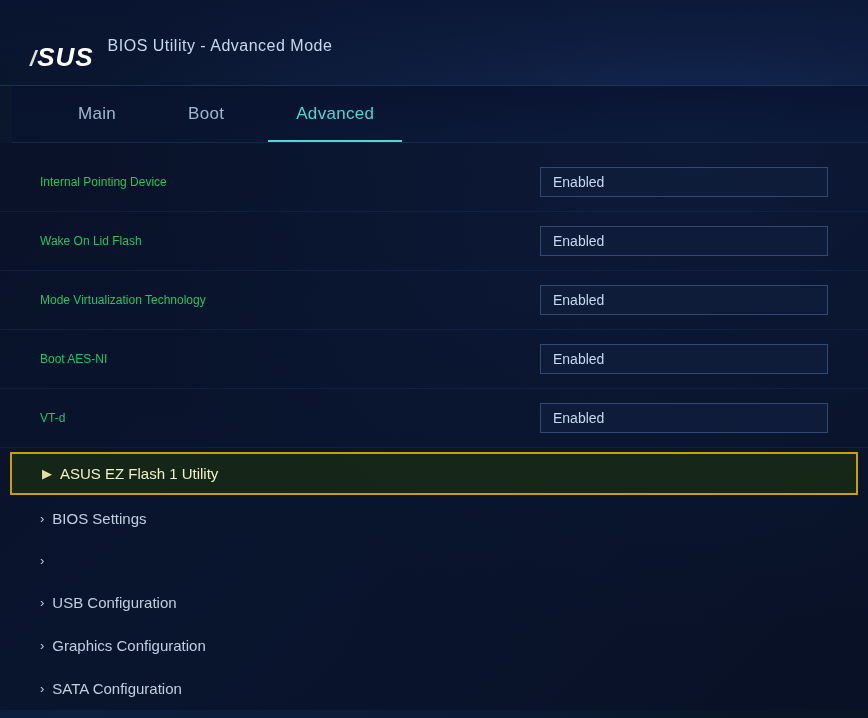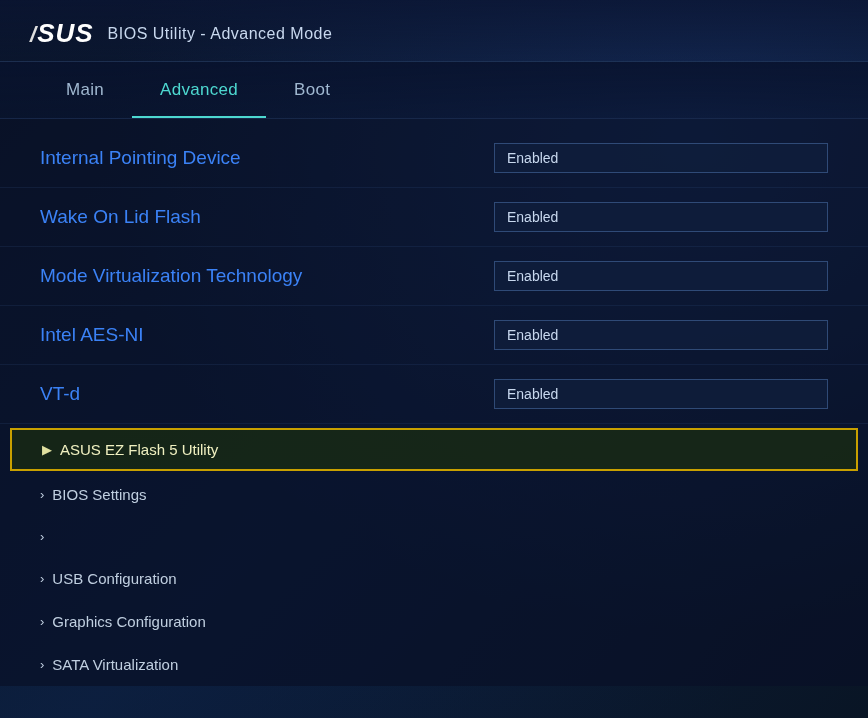--- a/index.html
+++ b/index.html
@@ -44,20 +44,21 @@
       align-items: center;
       gap: 14px;
     }
 
     .asus-logo {
       font-size: 26px;
       font-weight: 900;
       color: #ffffff;
       font-style: italic;
       letter-spacing: 1px;
+      margin-top: 24px;
     }
 
     .asus-logo span {
       color: #e0e0e0;
       font-size: 22px;
     }
 
     .header-title {
       font-size: 16px;
       color: #c8d8ee;
@@ -65,21 +66,22 @@
       letter-spacing: 0.5px;
     }
 
     
     .nav-tabs {
       display: flex;
       align-items: center;
       padding: 0 38px;
       background: linear-gradient(180deg, rgba(8,18,45,0.9) 0%, rgba(8,18,45,0.7) 100%);
       border-bottom: 1px solid rgba(80,120,180,0.2);
-      gap: 0;
+      gap: 16px;
+      margin-left: 12px;
     }
 
     .nav-tab {
       padding: 18px 28px;
       font-size: 17px;
       color: #a0b8d0;
       cursor: pointer;
       position: relative;
       letter-spacing: 0.3px;
     }
@@ -111,27 +113,27 @@
 
     .setting-row {
       display: flex;
       align-items: center;
       justify-content: space-between;
       padding: 14px 40px;
       border-bottom: 1px solid rgba(50, 80, 130, 0.2);
     }
 
     .setting-label {
-      font-size: 19px;
-      color: #3b82f6;
+      font-size: 12px;
+      color: #22c55e;
       font-weight: 400;
     }
 
     .setting-value {
-      width: 334px;
+      width: 288px;
       padding: 6px 12px;
       background: rgba(15, 30, 60, 0.8);
       border: 1px solid rgba(80, 120, 180, 0.5);
       color: #c8d8ee;
       font-size: 14px;
       font-family: inherit;
     }
 
     
     .submenu-section {
@@ -181,22 +183,22 @@
     <div class="logo-area">
       <div class="asus-logo">
         <span>/</span>SUS
       </div>
       <div class="header-title">BIOS Utility - Advanced Mode</div>
     </div>
   </div>
 
   <div class="nav-tabs">
     <div class="nav-tab">Main</div>
+    <div class="nav-tab">Boot</div>
     <div class="nav-tab active">Advanced</div>
-    <div class="nav-tab">Boot</div>
   </div>
 
   <div class="main-content">
 
     <div class="settings-section">
 
       <div class="setting-row">
         <span class="setting-label">Internal Pointing Device</span>
         <div class="setting-value">Enabled</div>
       </div>
@@ -205,36 +207,36 @@
         <span class="setting-label">Wake On Lid Flash</span>
         <div class="setting-value">Enabled</div>
       </div>
 
       <div class="setting-row">
         <span class="setting-label">Mode Virtualization Technology</span>
         <div class="setting-value">Enabled</div>
       </div>
 
       <div class="setting-row">
-        <span class="setting-label">Intel AES-NI</span>
+        <span class="setting-label">Boot AES-NI</span>
         <div class="setting-value">Enabled</div>
       </div>
 
       <div class="setting-row">
         <span class="setting-label">VT-d</span>
         <div class="setting-value">Enabled</div>
       </div>
 
     </div>
 
     <div class="submenu-section">
 
       <div class="submenu-item highlighted">
         <span class="arrow">▶</span>
-        <span class="item-label">ASUS EZ Flash 5 Utility</span>
+        <span class="item-label">ASUS EZ Flash 1 Utility</span>
       </div>
 
       <div class="submenu-item">
         <span class="arrow">›</span>
         <span class="item-label">BIOS Settings</span>
       </div>
 
       <div class="submenu-item">
         <span class="arrow">›</span>
       </div>
@@ -244,19 +246,19 @@
         <span class="item-label">USB Configuration</span>
       </div>
 
       <div class="submenu-item">
         <span class="arrow">›</span>
         <span class="item-label">Graphics Configuration</span>
       </div>
 
       <div class="submenu-item">
         <span class="arrow">›</span>
-        <span class="item-label">SATA Virtualization</span>
+        <span class="item-label">SATA Configuration</span>
       </div>
 
     </div>
   </div>
 
 </div>
 
 </body></html>

